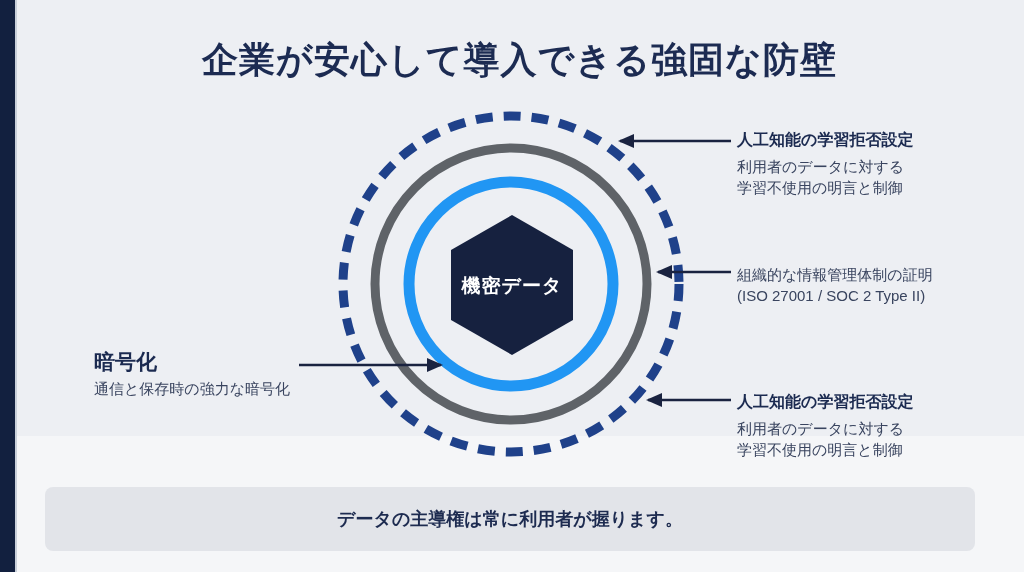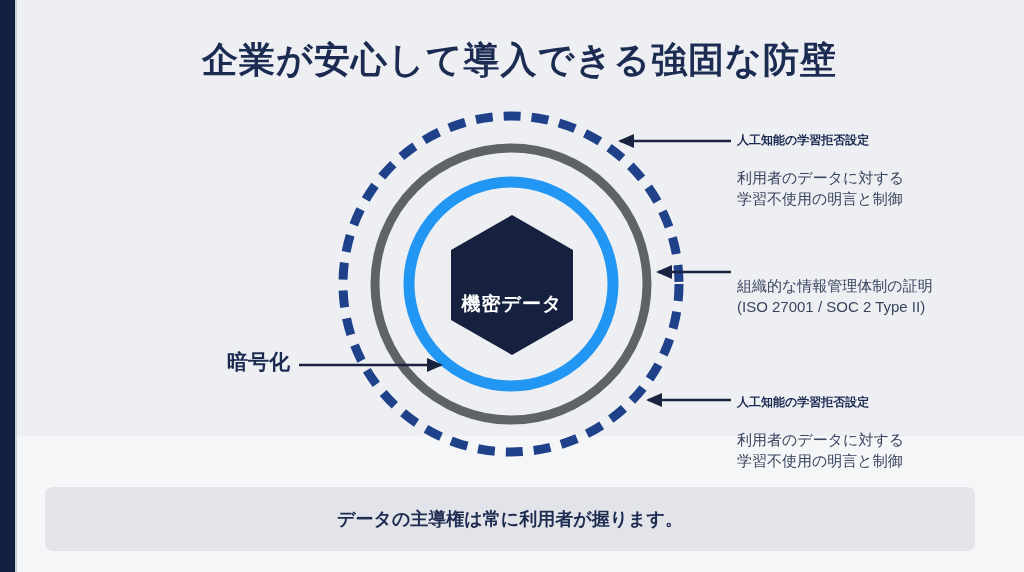--- a/index.html
+++ b/index.html
@@ -18,30 +18,30 @@
     background:#12203f;border-right:2px solid #c9d0da;
   }
   .title{
     position:absolute;left:15px;top:36px;width:1009px;
     text-align:center;
     font-size:36px;font-weight:800;letter-spacing:1px;
     color:#1c2b52;
   }
   .diagram-svg{position:absolute;left:0;top:0;width:1024px;height:572px;}
   .hex-label{
-    position:absolute;left:512px;top:304px;transform:translate(-50%,-50%);
+    position:absolute;left:512px;top:286px;transform:translate(-50%,-50%);
     color:#ffffff;font-size:19px;font-weight:700;letter-spacing:1px;
     white-space:nowrap;
   }
   .ann{position:absolute;white-space:nowrap;}
   .ann .heading{
-    font-size:12px;font-weight:800;color:#1b2a50;line-height:24px;
+    font-size:16px;font-weight:800;color:#1b2a50;line-height:24px;
   }
   .ann .sub{
-    font-size:15px;font-weight:500;color:#39445f;line-height:21px;margin-top:15px;
+    font-size:15px;font-weight:500;color:#39445f;line-height:21px;margin-top:4px;
   }
   .ann-top-right{left:737px;top:128px;}
   .ann-mid-right{left:737px;top:260px;}
   .ann-bot-right{left:737px;top:390px;}
   .ann-left{right:734px;top:350px;text-align:left;} 
   .ann-left .heading{font-size:21px;}
   .footer-bar{
     position:absolute;left:45px;top:487px;width:930px;height:64px;
     background:#e2e4e9;border-radius:8px;
     display:flex;flex-direction:column;justify-content:center;align-items:center;
@@ -100,20 +100,21 @@
     <div class="heading">人工知能の学習拒否設定</div>
     <div class="sub">
       <div>利用者のデータに対する</div>
       <div>学習不使用の明言と制御</div>
     </div>
   </div>
 
   <div class="ann ann-left">
     <div class="heading">暗号化</div>
     <div class="sub">
+      <div>通信と保存時の強力な暗号化</div>
     </div>
   </div>
 
   <div class="footer-bar">
     <div class="fline">データの主導権は常に利用者が握ります。</div>
   </div>
 
 </div>
 
 </body></html>

